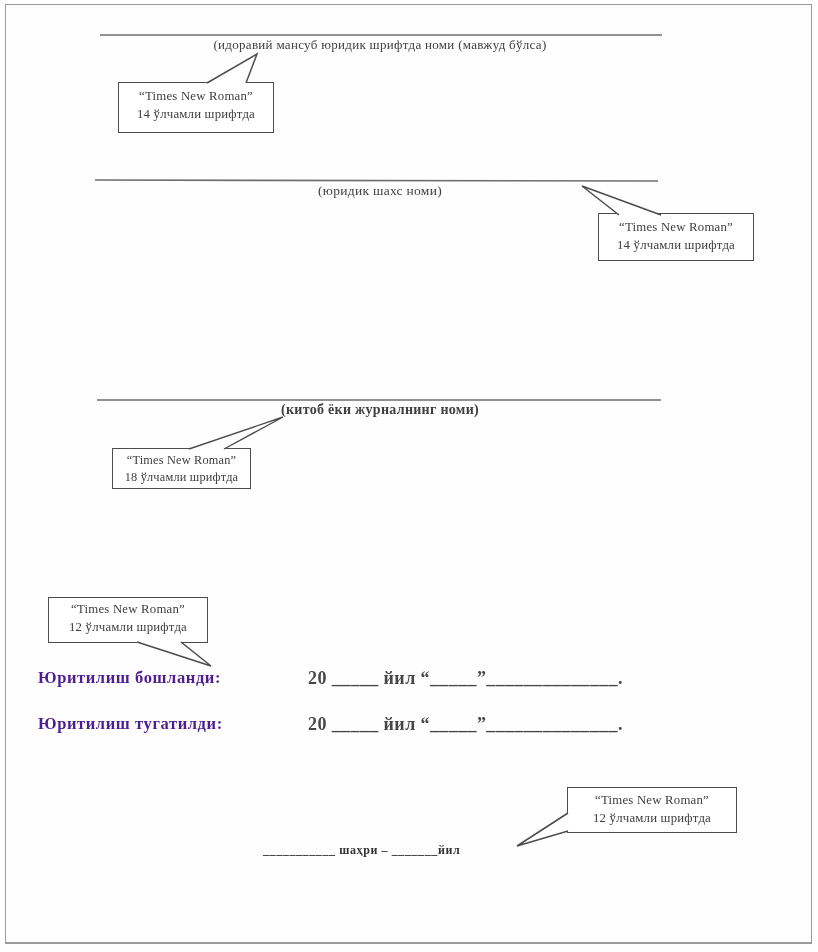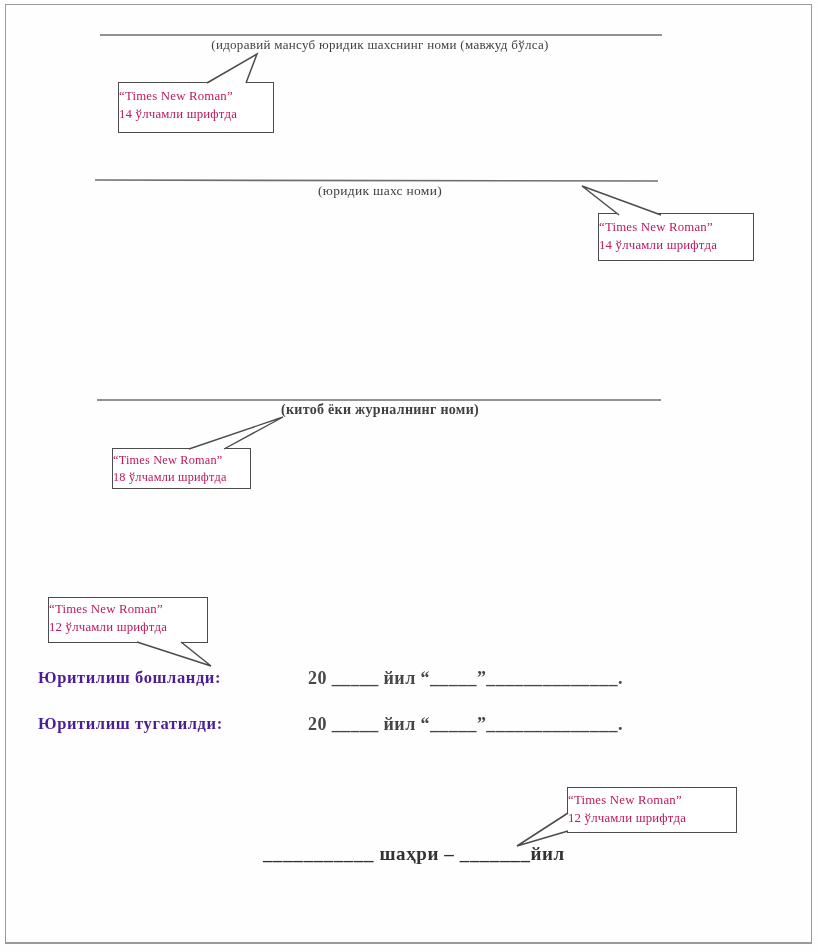--- a/index.html
+++ b/index.html
@@ -18,50 +18,50 @@
   .overlay-svg{position:absolute;left:0;top:0;pointer-events:none;}
   .caption{
     position:absolute;left:98px;width:564px;text-align:center;
     color:#3f3f3f;letter-spacing:.3px;
   }
   .caption.c-line1{top:37px;font-size:13px;}
   .caption.c-line2{top:183px;font-size:13.5px;}
   .caption.c-line3{top:402px;font-size:14px;font-weight:bold;}
   .callout{
     position:absolute;background:#fff;border:1.6px solid #4c4c4c;
-    box-sizing:border-box;
-    font-size:12.8px;line-height:1.4;color:#be185d;
+    box-sizing:border-box;text-align:center;
+    font-size:12.8px;line-height:1.4;color:#404040;
     padding-top:5px;letter-spacing:.2px;
   }
   .callout .l2{white-space:nowrap;}
   .co1{left:118px;top:82px;width:156px;height:51px;}
   .co2{left:598px;top:213px;width:156px;height:48px;}
   .co3{left:112px;top:448px;width:139px;height:41px;font-size:12.3px;padding-top:3px;}
   .co4{left:48px;top:597px;width:160px;height:46px;padding-top:3px;}
   .co5{left:567px;top:787px;width:170px;height:46px;padding-top:4px;}
   .form-row-label{
     position:absolute;left:38px;font-weight:bold;font-size:16.5px;
     letter-spacing:.6px;color:#4c1d95;white-space:nowrap;
   }
   .form-row-value{
     position:absolute;left:308px;font-size:18px;color:#474747;
     letter-spacing:.4px;white-space:nowrap;font-weight:bold;
   }
   .r1{top:668px;} .r2{top:714px;text-align:center;}
   .footer-line{
-    position:absolute;left:263px;top:843px;font-weight:bold;font-size:19px;
+    position:absolute;left:263px;top:843px;font-weight:bold;font-size:12px;
     letter-spacing:.6px;color:#333;white-space:nowrap;text-align:center;
   }
 </style>
 </head>
 <body>
 
 <div class="page-border"></div>
 
-<div class="caption c-line1">(идоравий мансуб юридик шахснинг номи (мавжуд бўлса)</div>
+<div class="caption c-line1">(идоравий мансуб юридик шрифтда номи (мавжуд бўлса)</div>
 <div class="caption c-line2">(юридик шахс номи)</div>
 <div class="caption c-line3">(китоб ёки журналнинг номи)</div>
 
 <div class="callout co1">
   <div class="l1">“Times New Roman”</div>
   <div class="l2">14 ўлчамли шрифтда</div>
 </div>
 <div class="callout co2">
   <div class="l1">“Times New Roman”</div>
   <div class="l2">14 ўлчамли шрифтда</div>

